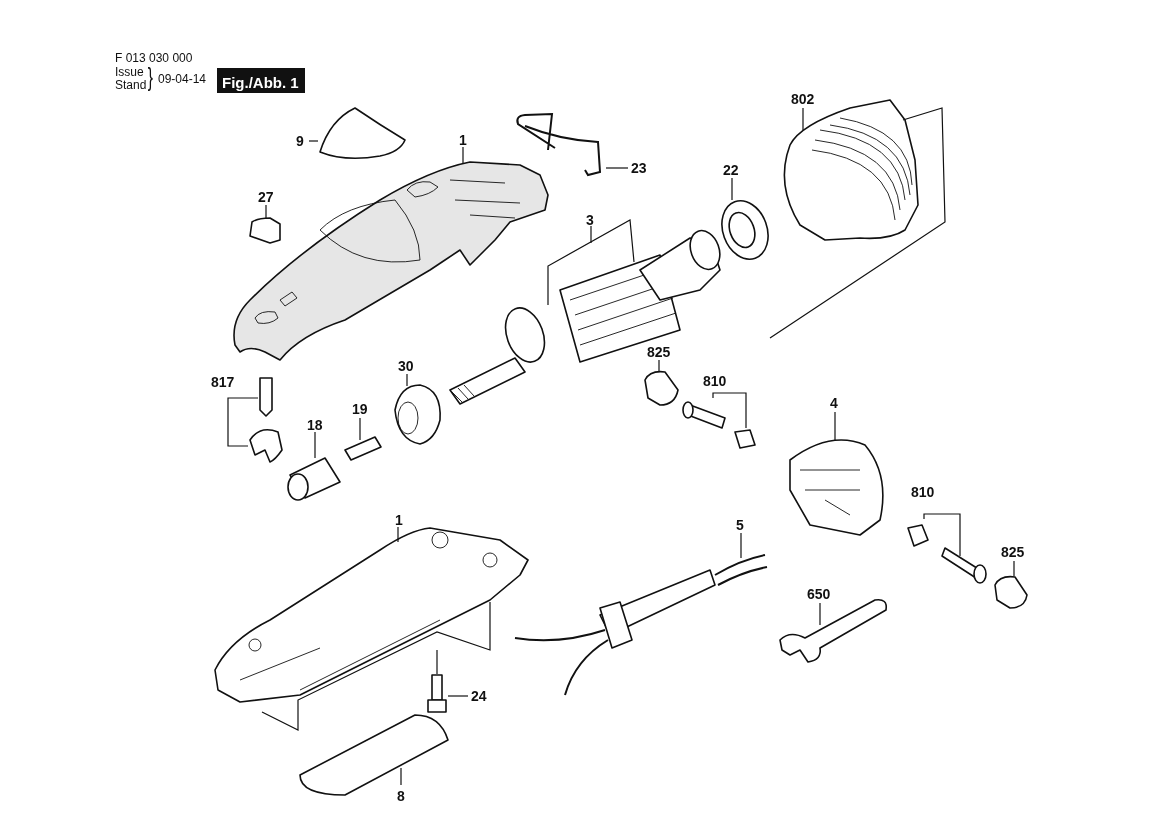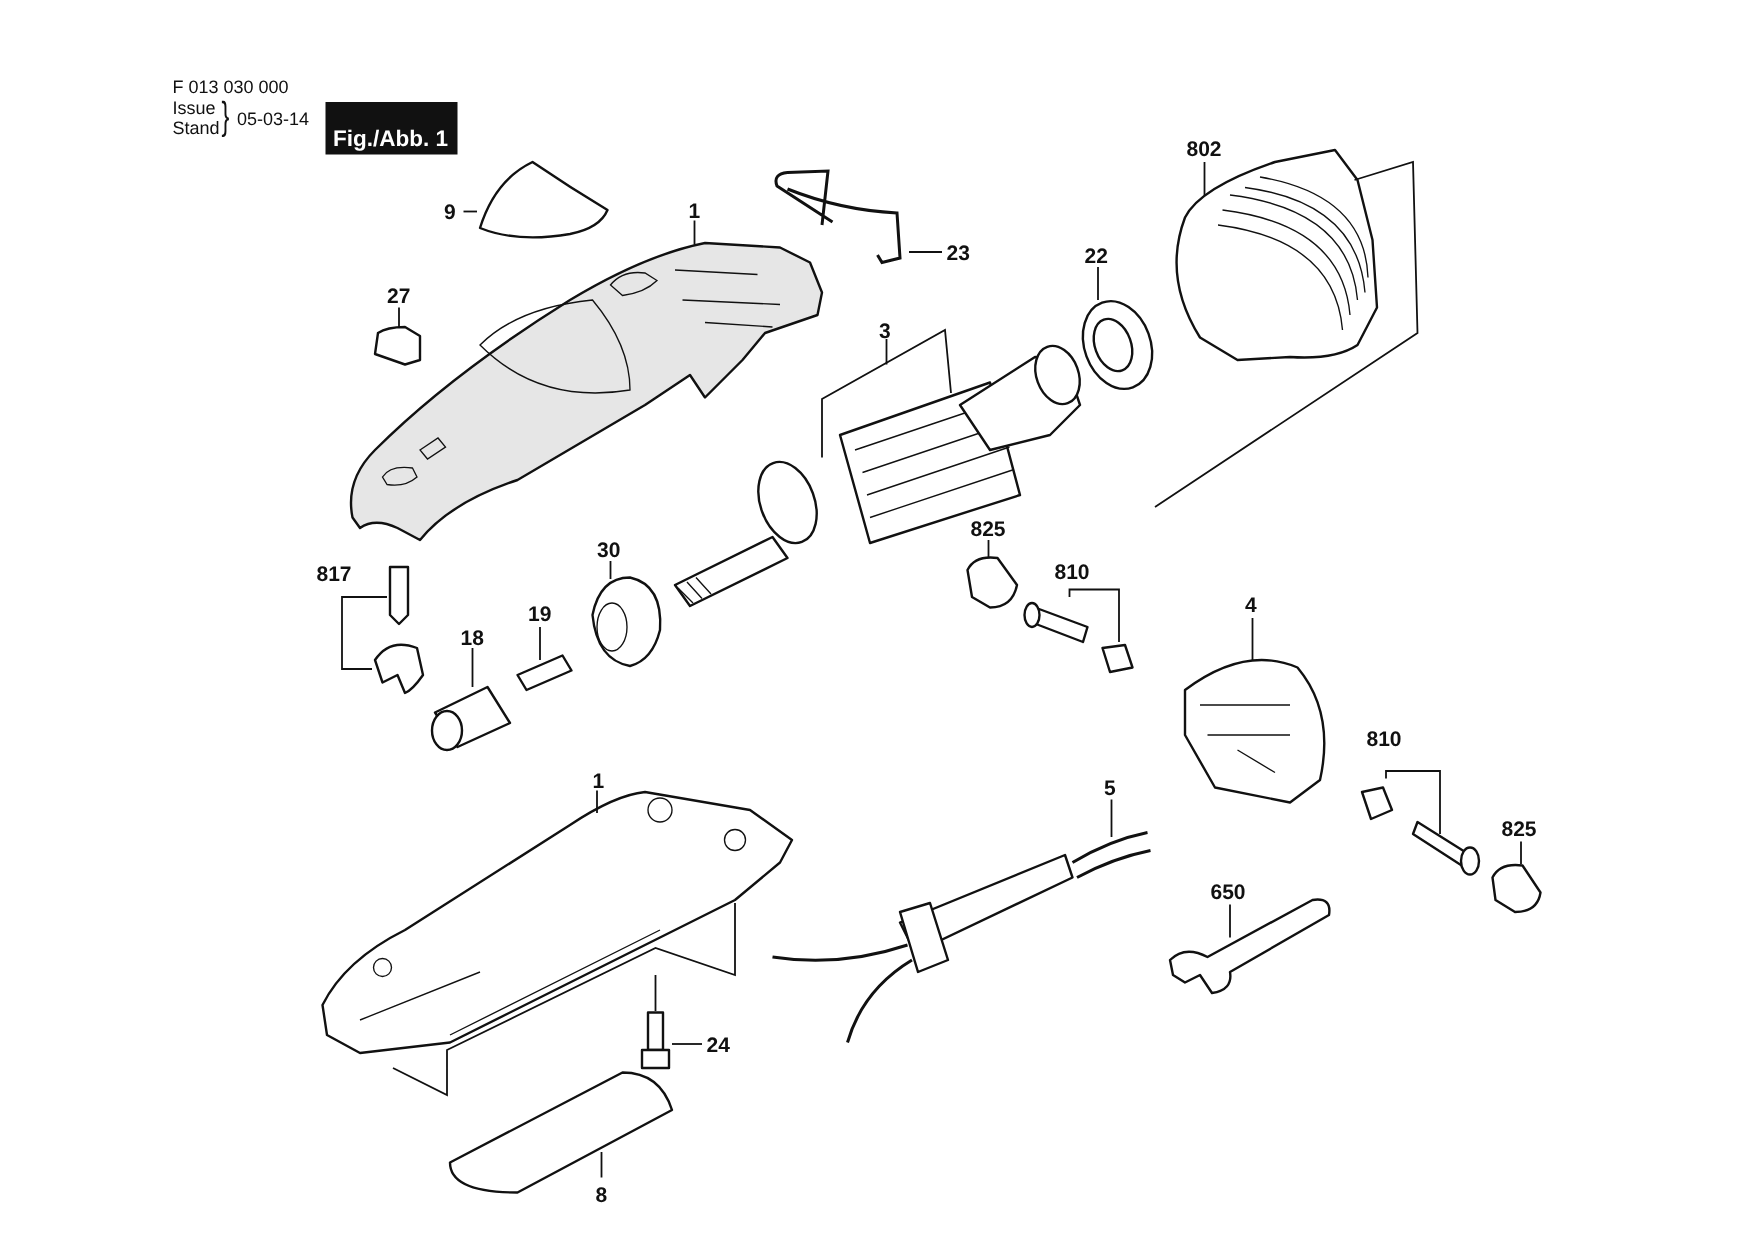--- a/index.html
+++ b/index.html
@@ -3,36 +3,36 @@
 <meta charset="utf-8">
 <style>
   html,body{margin:0;padding:0;background:#fff;}
   body{width:1169px;height:826px;position:relative;overflow:hidden;font-family:"Liberation Sans",sans-serif;color:#111;}
   .hdr{position:absolute;font-size:12px;line-height:13px;}
   #docno{left:115px;top:52px;}
   #stand{left:115px;top:66px;}
   #issue{left:115px;top:79px;}
   #brace{left:146px;top:64px;font-size:26px;line-height:26px;font-weight:normal;transform:scaleX(0.6);}
   #date{left:158px;top:73px;}
-  #figbox{position:absolute;left:217px;top:68px;background:#111;color:#fff;font-weight:bold;font-size:15px;padding:16px 6px 1px 5px;line-height:18px;}
+  #figbox{position:absolute;left:217px;top:68px;background:#111;color:#fff;font-weight:bold;font-size:15px;padding:6px 6px 1px 5px;line-height:18px;}
   svg#art{position:absolute;left:0;top:0;}
   .lbl{font-family:"Liberation Sans",sans-serif;font-weight:bold;font-size:14px;fill:#111;}
   .ln{stroke:#111;stroke-width:1.2;fill:none;}
   .pt{stroke:#111;stroke-width:1.6;fill:#fff;stroke-linejoin:round;}
   .ptg{stroke:#111;stroke-width:1.6;fill:#e6e6e6;stroke-linejoin:round;}
   .thin{stroke:#111;stroke-width:0.9;fill:none;}
 </style>
 </head>
 <body>
 
 <div class="hdr" id="docno">F 013 030 000</div>
 <div class="hdr" id="stand">Issue</div>
 <div class="hdr" id="issue">Stand</div>
 <div class="hdr" id="brace">}</div>
-<div class="hdr" id="date">05-03-14</div>
+<div class="hdr" id="date">09-04-14</div>
 <div id="figbox">Fig./Abb. 1</div>
 
 <svg id="art" width="1169" height="826" viewBox="0 0 1169 826">
 
   <g>
     <path class="pt" d="M320,152 Q330,120 355,108 Q380,125 405,140 Q400,152 380,156 Q345,162 320,152 Z"></path>
     <line class="ln" x1="309" y1="141" x2="318" y2="141"></line>
     <text class="lbl" x="296" y="146">9</text>
   </g>
 

